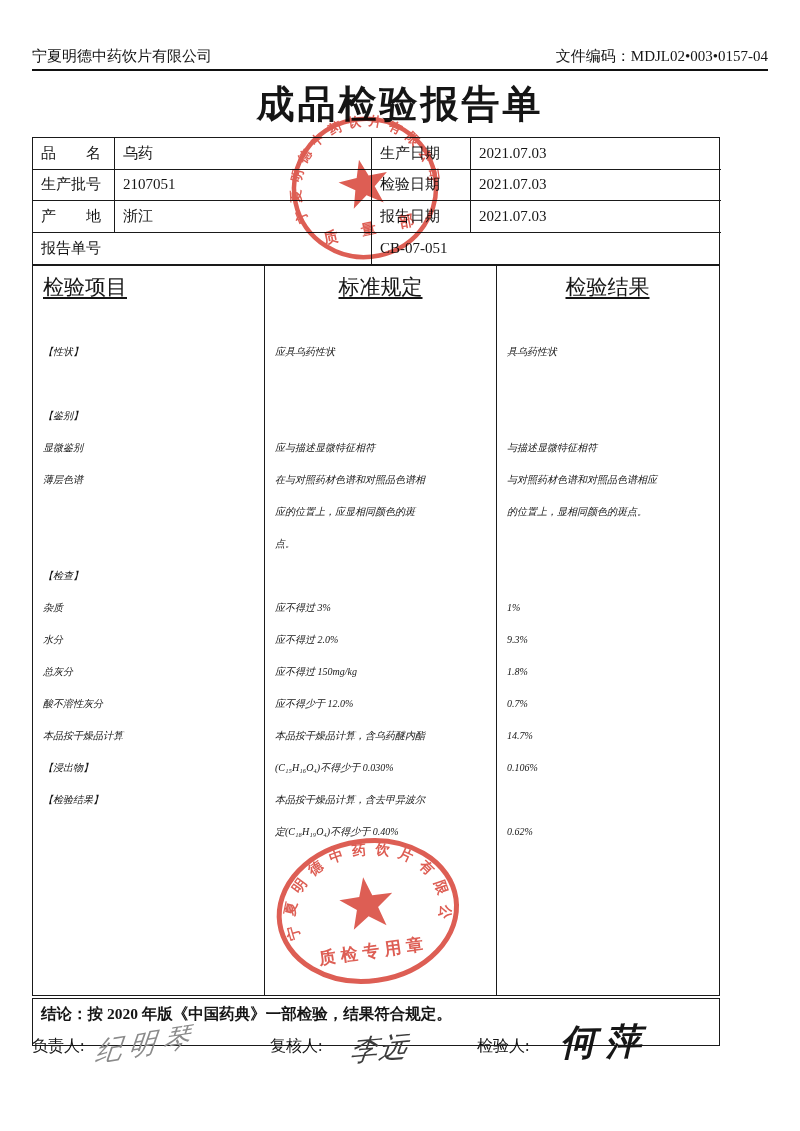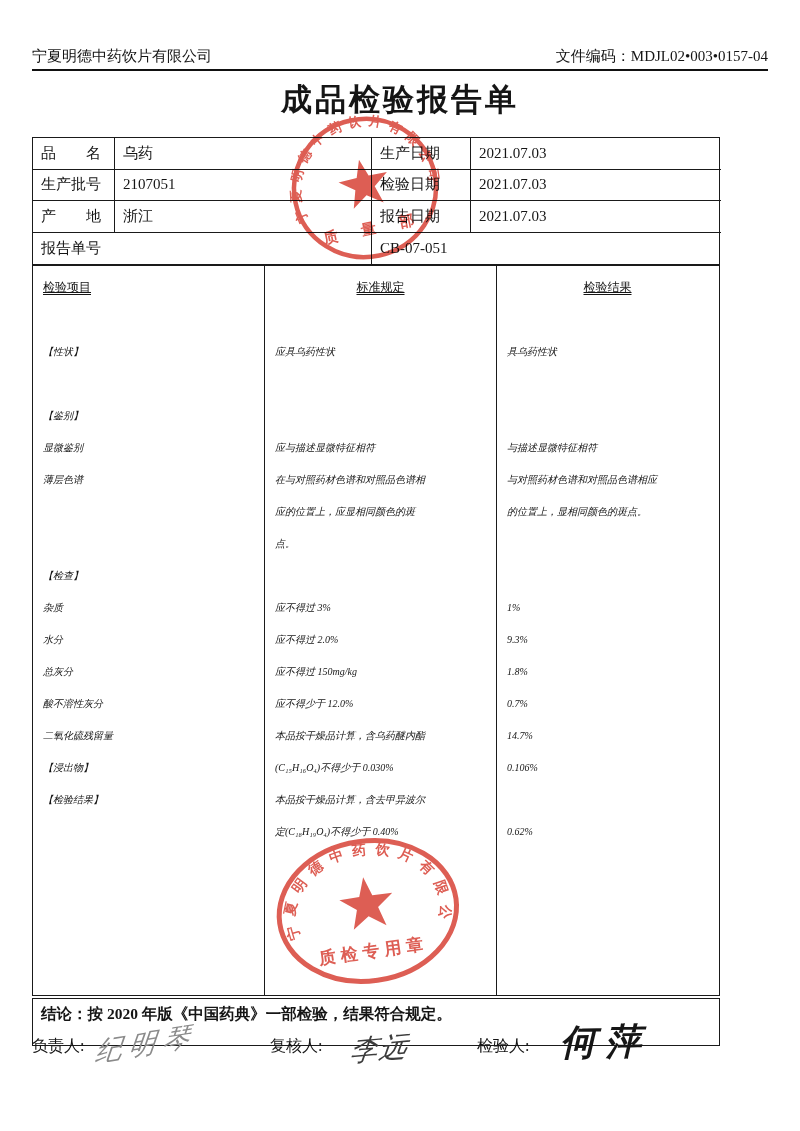--- a/index.html
+++ b/index.html
@@ -9,42 +9,42 @@
     font-family:"Liberation Serif","DejaVu Serif",serif;
     color:#151515; overflow:hidden;
   }
   
   .hdr { position:absolute; left:32px; top:47px; width:736px;
          display:flex; justify-content:space-between; align-items:flex-end;
          font-size:15px; }
   .hdr-rule { position:absolute; left:32px; top:69px; width:736px;
               border-top:2.2px solid #111; }
   .title { position:absolute; left:0; top:79px; width:100%;
-           text-align:center; font-size:31px; font-weight:bold;
+           text-align:center; font-size:38px; font-weight:bold;
            letter-spacing:3px; }
   
   .info-table { position:absolute; left:32px; top:137px; width:688px;
                 display:grid;
                 grid-template-columns:82px 257px 99px 250px;
                 grid-auto-rows:31.5px;
                 border:1.8px solid #1a1a1a; }
   .ic { border-right:1.5px solid #1a1a1a; border-bottom:1.5px solid #1a1a1a;
         display:flex; align-items:center; padding-left:8px;
         font-size:15px; white-space:nowrap; }
   .ic.last-col { border-right:none; }
   .ic.last-row { border-bottom:none; }
   .ic.span2 { grid-column:1 / 3; }
   .ic.span2b { grid-column:3 / 5; }
   
   .main-table { position:absolute; left:32px; top:265px; width:688px; height:731px;
                 display:grid; grid-template-columns:232px 232px 221px;
                 border:1.8px solid #1a1a1a; }
   .mt-cell { border-right:1.5px solid #1a1a1a; padding-left:10px; overflow:hidden; }
   .mt-cell.last { border-right:none; }
-  .mt-head { height:38px; line-height:42px; font-size:12px; white-space:nowrap;text-decoration:underline; }
+  .mt-head { height:38px; line-height:42px; font-size:21px; white-space:nowrap; }
   .mt-head.center { text-align:center; padding-right:10px; }
   .mt-head span { text-decoration:underline; text-underline-offset:3px; }
   .tline { height:32px; line-height:32px; font-size:10px; white-space:nowrap;font-style:italic; }
   
   .conclusion { position:absolute; left:32px; top:998px; width:688px; height:48px;
                 border:1.8px solid #1a1a1a; line-height:30px; padding-left:8px;
                 font-size:15.5px; font-weight:bold; white-space:nowrap; }
   
   .sig-label { position:absolute; font-size:16px; }
   .sig { position:absolute; font-style:italic; white-space:nowrap; }
@@ -106,21 +106,21 @@
         <div class="tline">【鉴别】</div>
         <div class="tline">显微鉴别</div>
         <div class="tline">薄层色谱</div>
         <div class="tline">&nbsp;</div>
         <div class="tline">&nbsp;</div>
         <div class="tline">【检查】</div>
         <div class="tline">杂质</div>
         <div class="tline">水分</div>
         <div class="tline">总灰分</div>
         <div class="tline">酸不溶性灰分</div>
-        <div class="tline">二氧化硫残留量</div>
+        <div class="tline">本品按干燥品计算</div>
         <div class="tline">【浸出物】</div>
         <div class="tline">【检验结果】</div>
         <div class="tline">&nbsp;</div>
         <div class="tline">&nbsp;</div>
         <div class="tline">&nbsp;</div>
       </div>
   </div>
   <div class="mt-cell">
     <div class="mt-head center"><span>标准规定</span></div>
     <div>

